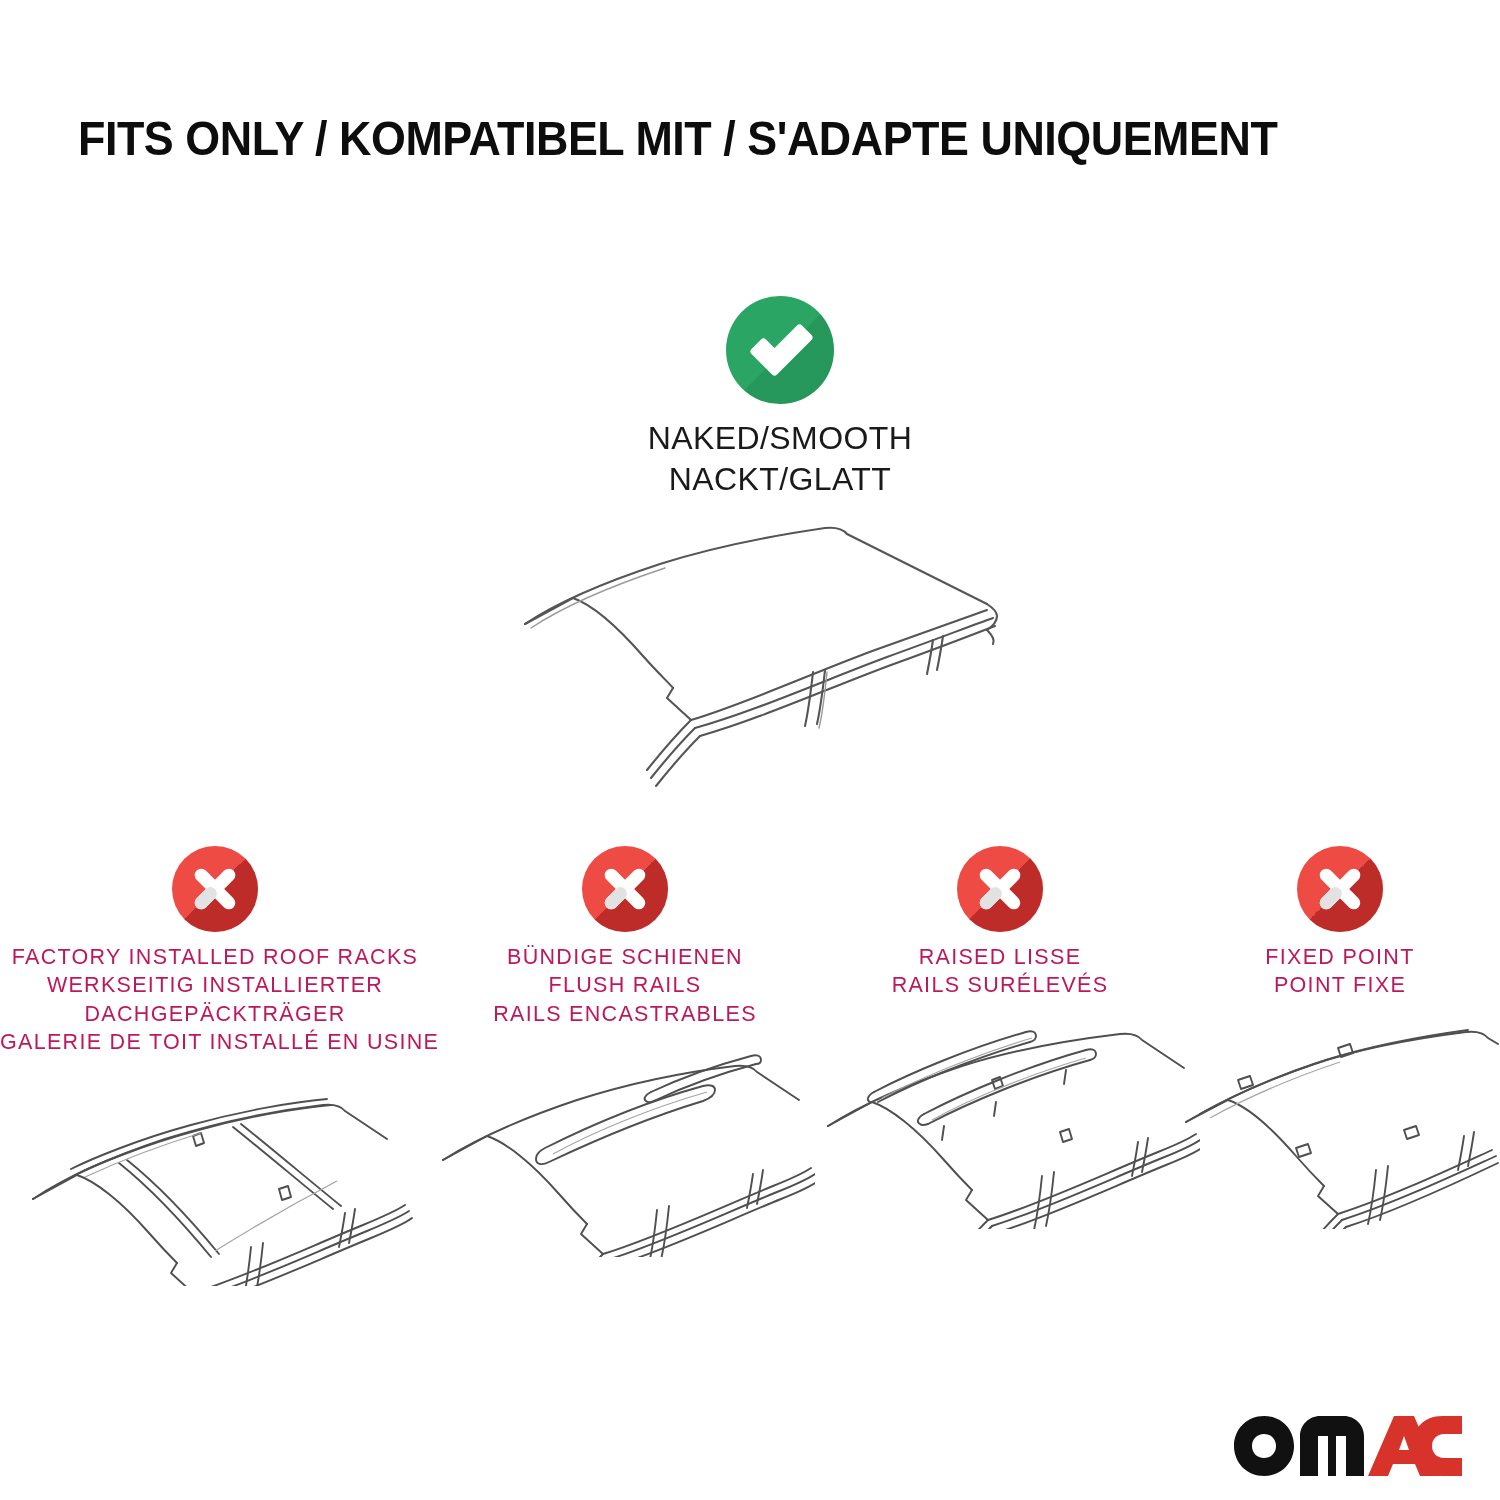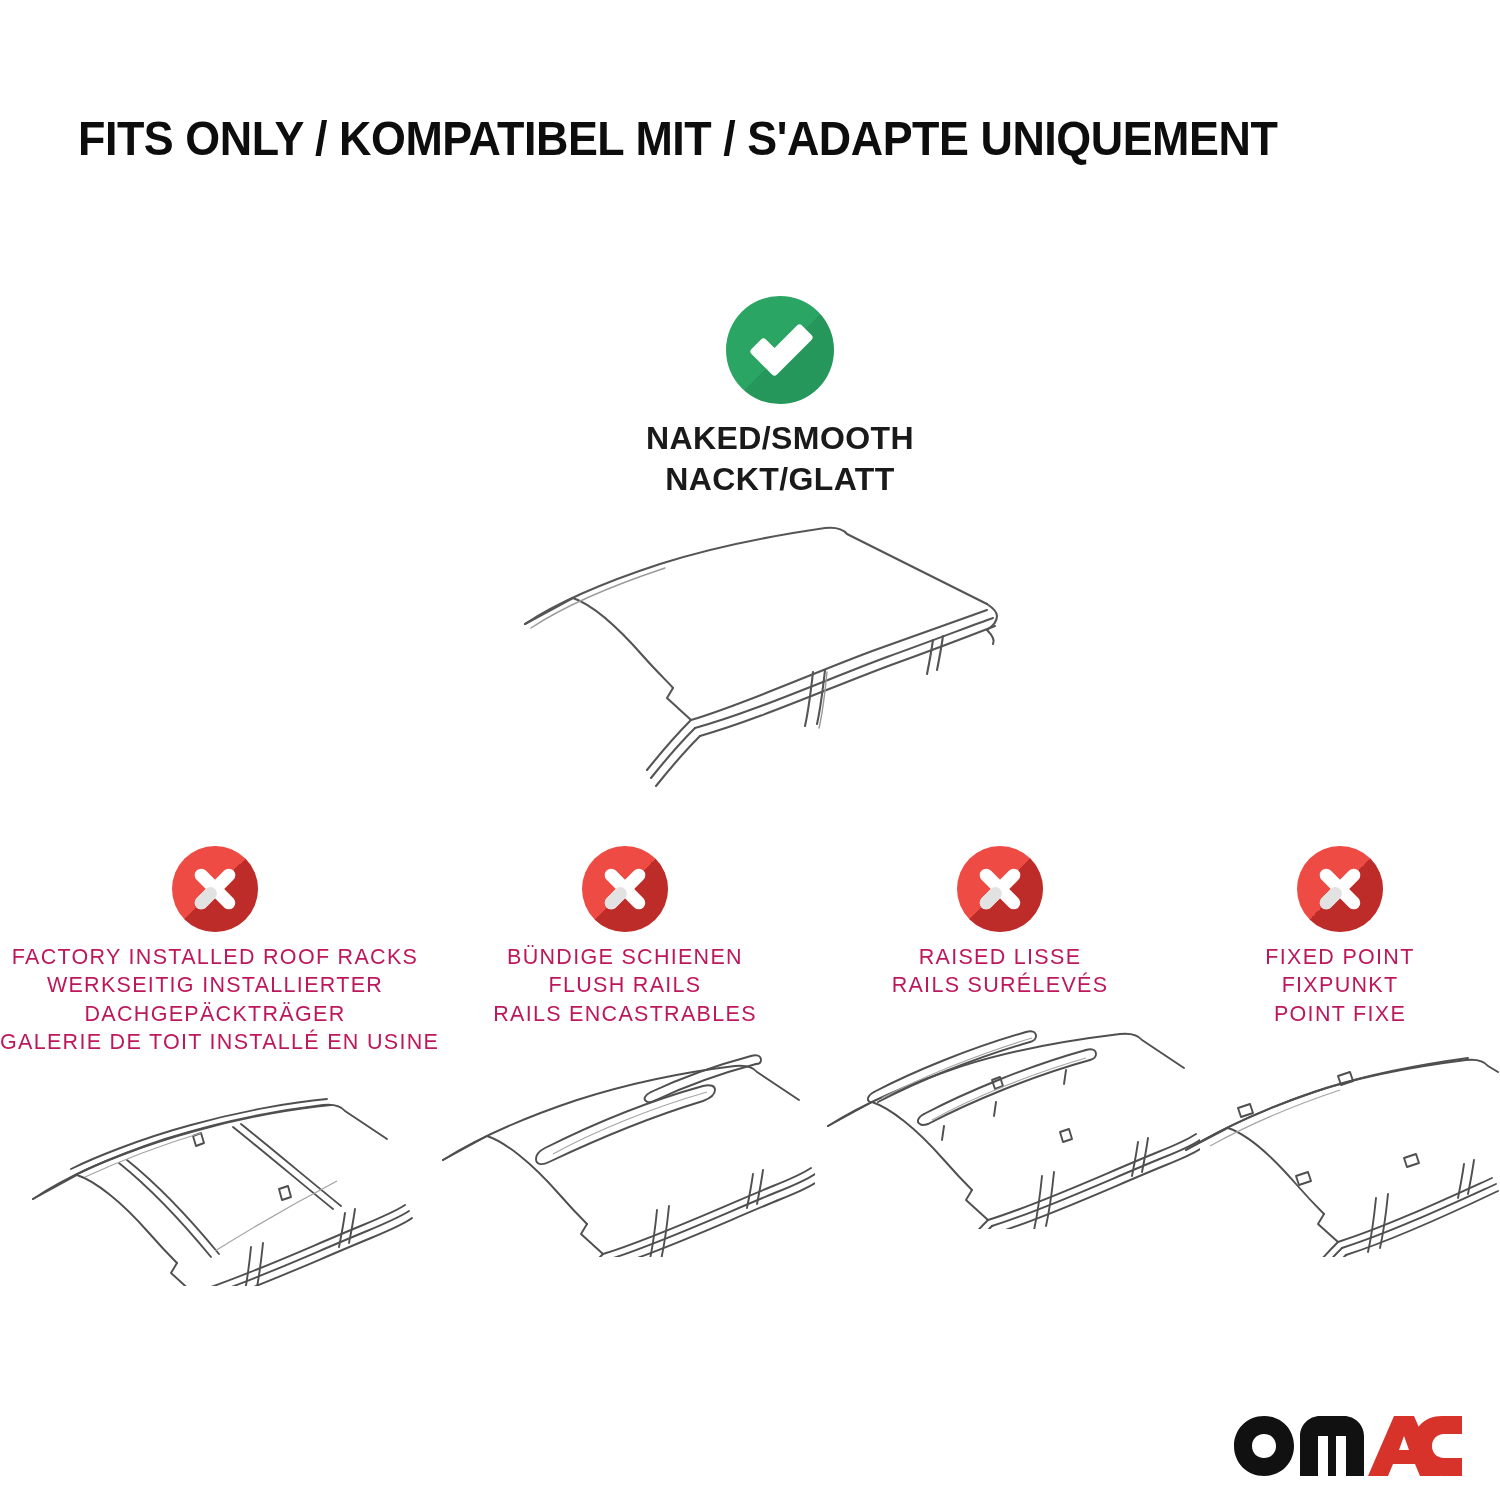--- a/index.html
+++ b/index.html
@@ -58,21 +58,21 @@
     pointer-events: none;
   }
   #hero .flat-shadow {
     background: linear-gradient(135deg, rgba(0,0,0,0) 52%, rgba(0,0,0,0.085) 52%);
   }
   .badge svg { position: absolute; inset: 0; }
 
   .hero-labels {
     margin-top: 14px;
     font-size: 32px;
-    font-weight: 700;
+    font-weight: 400;
     color: #1a1a1a;
     line-height: 1.27;
     letter-spacing: 0.4px;
   }
 
   
   #hero-roof {
     position: absolute;
     left: 495px;
     top: 512px;
@@ -360,21 +360,20 @@
       <svg viewBox="0 0 86 86" width="86" height="86">
         <g transform="rotate(45 43 43)">
           <rect x="36.5" y="17" width="13" height="52" rx="6.5" fill="#ffffff"></rect>
           <rect x="17" y="36.5" width="52" height="13" rx="6.5" fill="#ffffff"></rect>
           <rect x="36.5" y="43" width="13" height="26" rx="6.5" fill="#e2e2e2"></rect>
         </g>
       </svg>
     </div>
     <div class="nc-labels">
       <div>FIXED POINT</div>
-      <div>FIXPUNKT</div>
       <div>POINT FIXE</div>
     </div>
     <div class="nc-art">
       <svg viewBox="0 0 320 215" width="320" height="215">
         <g fill="none" stroke="#4f4f4f" stroke-width="1.9" stroke-linecap="round" stroke-linejoin="round">
           <path d="M6 108 C36 90 82 68 134 50 C182 34 238 24 286 18 C296 17 304 19 308 24 L318 30"></path>
           <path d="M6 108 L48 86"></path>
           <path d="M48 86 C66 92 90 112 116 142 C130 158 140 168 144 172"></path>
           <path d="M144 172 L138 182 L158 200"></path>
           <path d="M158 200 C208 184 268 156 312 136"></path>

